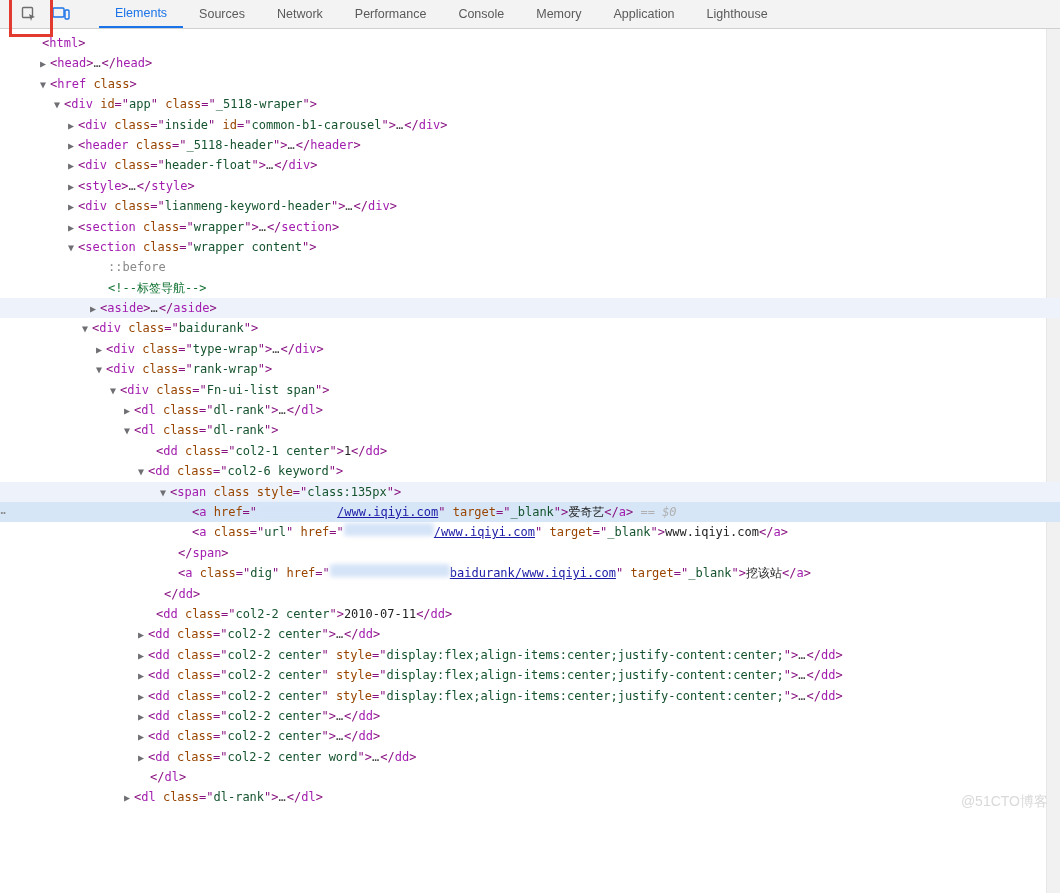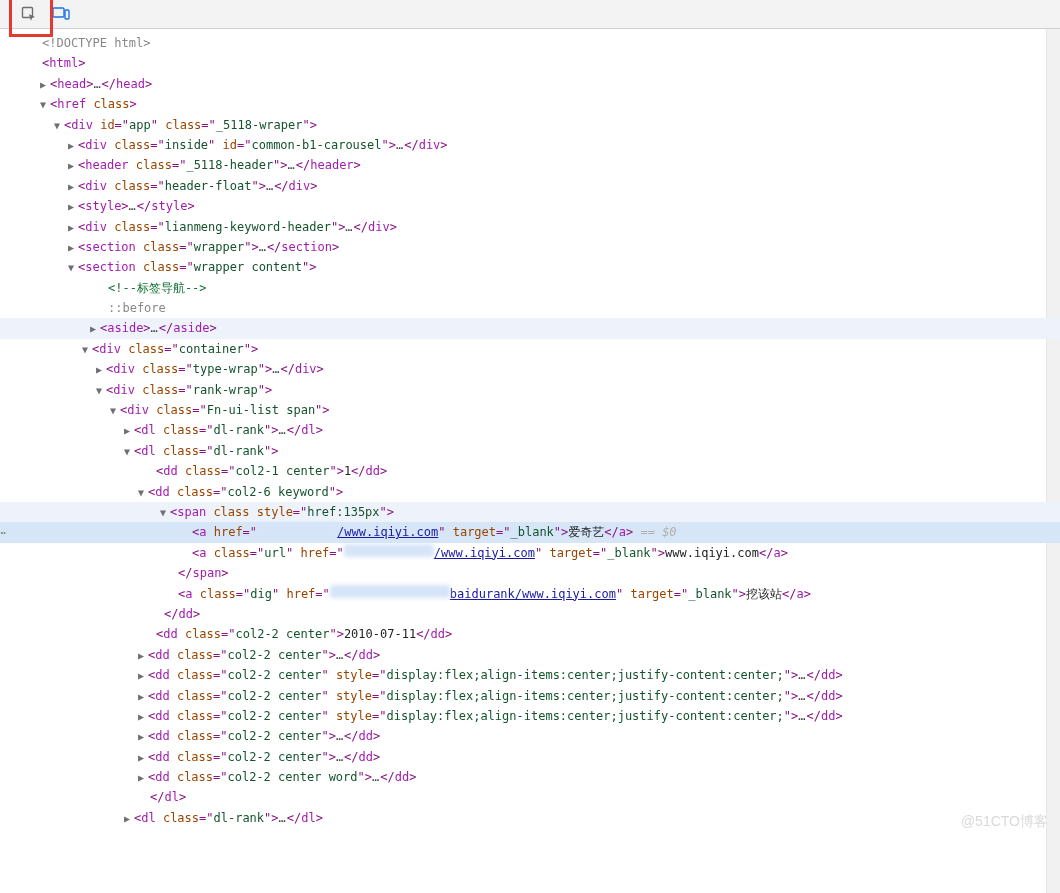--- a/index.html
+++ b/index.html
@@ -113,27 +113,36 @@
         </svg>
       </span>
     </span>
     <span class="tool-btn blue">
       <svg width="18" height="14" viewBox="0 0 18 14" fill="none" stroke="currentColor" stroke-width="1.4">
         <rect x="1" y="1" width="11" height="9" rx="1"></rect>
         <rect x="13" y="3" width="4" height="9" rx="1"></rect>
       </svg>
     </span>
   </div>
+  <div class="tabs">
+    <div class="tab active">Elements</div>
+    <div class="tab">Sources</div>
+    <div class="tab">Network</div>
+    <div class="tab">Performance</div>
+    <div class="tab">Console</div>
+    <div class="tab">Memory</div>
+    <div class="tab">Application</div>
+    <div class="tab">Lighthouse</div>
+  </div>
 </div>
 
 <div class="scrolltrack"></div>
 
 <div class="dom-view">
 
-  <div class="row ln"><span class="ind" style="width:30px"></span><span class="arrow blank">▶</span><span class="pseudo">&lt;!DOCTYPE html&gt;</span></div>
 
   <div class="row ln"><span class="ind" style="width:30px"></span><span class="arrow blank">▶</span><span class="punct">&lt;</span><span class="tag">html</span><span class="punct">&gt;</span></div>
 
   <div class="row ln"><span class="ind" style="width:38px"></span><span class="arrow">▶</span><span class="punct">&lt;</span><span class="tag">head</span><span class="punct">&gt;</span><span class="ellip">…</span><span class="punct">&lt;/</span><span class="tag">head</span><span class="punct">&gt;</span></div>
 
   <div class="row ln"><span class="ind" style="width:38px"></span><span class="arrow">▼</span><span class="punct">&lt;</span><span class="tag">href</span><span> </span><span class="attr-name">class</span><span class="punct">&gt;</span></div>
 
   <div class="row ln"><span class="ind" style="width:52px"></span><span class="arrow">▼</span><span class="punct">&lt;</span><span class="tag">div</span><span> </span><span class="attr-name">id</span><span class="punct">="</span><span class="attr-val">app</span><span class="punct">"</span><span> </span><span class="attr-name">class</span><span class="punct">="</span><span class="attr-val">_5118-wraper</span><span class="punct">"&gt;</span></div>
 
   <div class="row ln"><span class="ind" style="width:66px"></span><span class="arrow">▶</span><span class="punct">&lt;</span><span class="tag">div</span><span> </span><span class="attr-name">class</span><span class="punct">="</span><span class="attr-val">inside</span><span class="punct">"</span><span> </span><span class="attr-name">id</span><span class="punct">="</span><span class="attr-val">common-b1-carousel</span><span class="punct">"&gt;</span><span class="ellip">…</span><span class="punct">&lt;/</span><span class="tag">div</span><span class="punct">&gt;</span></div>
@@ -143,43 +152,43 @@
   <div class="row ln"><span class="ind" style="width:66px"></span><span class="arrow">▶</span><span class="punct">&lt;</span><span class="tag">div</span><span> </span><span class="attr-name">class</span><span class="punct">="</span><span class="attr-val">header-float</span><span class="punct">"&gt;</span><span class="ellip">…</span><span class="punct">&lt;/</span><span class="tag">div</span><span class="punct">&gt;</span></div>
 
   <div class="row ln"><span class="ind" style="width:66px"></span><span class="arrow">▶</span><span class="punct">&lt;</span><span class="tag">style</span><span class="punct">&gt;</span><span class="ellip">…</span><span class="punct">&lt;/</span><span class="tag">style</span><span class="punct">&gt;</span></div>
 
   <div class="row ln"><span class="ind" style="width:66px"></span><span class="arrow">▶</span><span class="punct">&lt;</span><span class="tag">div</span><span> </span><span class="attr-name">class</span><span class="punct">="</span><span class="attr-val">lianmeng-keyword-header</span><span class="punct">"&gt;</span><span class="ellip">…</span><span class="punct">&lt;/</span><span class="tag">div</span><span class="punct">&gt;</span></div>
 
   <div class="row ln"><span class="ind" style="width:66px"></span><span class="arrow">▶</span><span class="punct">&lt;</span><span class="tag">section</span><span> </span><span class="attr-name">class</span><span class="punct">="</span><span class="attr-val">wrapper</span><span class="punct">"&gt;</span><span class="ellip">…</span><span class="punct">&lt;/</span><span class="tag">section</span><span class="punct">&gt;</span></div>
 
   <div class="row ln"><span class="ind" style="width:66px"></span><span class="arrow">▼</span><span class="punct">&lt;</span><span class="tag">section</span><span> </span><span class="attr-name">class</span><span class="punct">="</span><span class="attr-val">wrapper content</span><span class="punct">"&gt;</span></div>
 
+  <div class="row ln"><span class="ind" style="width:96px"></span><span class="arrow blank">▶</span><span class="pseudo">::before</span></div>
+
   <div class="row ln"><span class="ind" style="width:96px"></span><span class="arrow blank">▶</span><span class="comment">&lt;!--标签导航--&gt;</span></div>
 
-  <div class="row ln"><span class="ind" style="width:96px"></span><span class="arrow blank">▶</span><span class="pseudo">::before</span></div>
-
   <div class="row ln hl-light fullrow"><span class="ind" style="width:88px"></span><span class="arrow">▶</span><span class="punct">&lt;</span><span class="tag">aside</span><span class="punct">&gt;</span><span class="ellip">…</span><span class="punct">&lt;/</span><span class="tag">aside</span><span class="punct">&gt;</span></div>
 
-  <div class="row ln"><span class="ind" style="width:80px"></span><span class="arrow">▼</span><span class="punct">&lt;</span><span class="tag">div</span><span> </span><span class="attr-name">class</span><span class="punct">="</span><span class="attr-val">container</span><span class="punct">"&gt;</span></div>
+  <div class="row ln"><span class="ind" style="width:80px"></span><span class="arrow">▼</span><span class="punct">&lt;</span><span class="tag">div</span><span> </span><span class="attr-name">class</span><span class="punct">="</span><span class="attr-val">baidurank</span><span class="punct">"&gt;</span></div>
 
   <div class="row ln"><span class="ind" style="width:94px"></span><span class="arrow">▶</span><span class="punct">&lt;</span><span class="tag">div</span><span> </span><span class="attr-name">class</span><span class="punct">="</span><span class="attr-val">type-wrap</span><span class="punct">"&gt;</span><span class="ellip">…</span><span class="punct">&lt;/</span><span class="tag">div</span><span class="punct">&gt;</span></div>
 
   <div class="row ln"><span class="ind" style="width:94px"></span><span class="arrow">▼</span><span class="punct">&lt;</span><span class="tag">div</span><span> </span><span class="attr-name">class</span><span class="punct">="</span><span class="attr-val">rank-wrap</span><span class="punct">"&gt;</span></div>
 
   <div class="row ln"><span class="ind" style="width:108px"></span><span class="arrow">▼</span><span class="punct">&lt;</span><span class="tag">div</span><span> </span><span class="attr-name">class</span><span class="punct">="</span><span class="attr-val">Fn-ui-list span</span><span class="punct">"&gt;</span></div>
 
   <div class="row ln"><span class="ind" style="width:122px"></span><span class="arrow">▶</span><span class="punct">&lt;</span><span class="tag">dl</span><span> </span><span class="attr-name">class</span><span class="punct">="</span><span class="attr-val">dl-rank</span><span class="punct">"&gt;</span><span class="ellip">…</span><span class="punct">&lt;/</span><span class="tag">dl</span><span class="punct">&gt;</span></div>
 
   <div class="row ln"><span class="ind" style="width:122px"></span><span class="arrow">▼</span><span class="punct">&lt;</span><span class="tag">dl</span><span> </span><span class="attr-name">class</span><span class="punct">="</span><span class="attr-val">dl-rank</span><span class="punct">"&gt;</span></div>
 
   <div class="row ln"><span class="ind" style="width:144px"></span><span class="arrow blank">▶</span><span class="punct">&lt;</span><span class="tag">dd</span><span> </span><span class="attr-name">class</span><span class="punct">="</span><span class="attr-val">col2-1 center</span><span class="punct">"&gt;</span><span class="txt">1</span><span class="punct">&lt;/</span><span class="tag">dd</span><span class="punct">&gt;</span></div>
 
   <div class="row ln"><span class="ind" style="width:136px"></span><span class="arrow">▼</span><span class="punct">&lt;</span><span class="tag">dd</span><span> </span><span class="attr-name">class</span><span class="punct">="</span><span class="attr-val">col2-6 keyword</span><span class="punct">"&gt;</span></div>
 
-  <div class="row ln hl-light fullrow"><span class="ind" style="width:158px"></span><span class="arrow">▼</span><span class="punct">&lt;</span><span class="tag">span</span><span> </span><span class="attr-name">class</span><span> </span><span class="attr-name">style</span><span class="punct">="</span><span class="attr-val">href:135px</span><span class="punct">"&gt;</span></div>
+  <div class="row ln hl-light fullrow"><span class="ind" style="width:158px"></span><span class="arrow">▼</span><span class="punct">&lt;</span><span class="tag">span</span><span> </span><span class="attr-name">class</span><span> </span><span class="attr-name">style</span><span class="punct">="</span><span class="attr-val">class:135px</span><span class="punct">"&gt;</span></div>
 
   <div class="row ln hl-strong fullrow" style="position:relative">
     <span class="gutter-dots">⋯</span>
     <span class="ind" style="width:180px"></span><span class="arrow blank">▶</span><span class="punct">&lt;</span><span class="tag">a</span><span> </span><span class="attr-name">href</span><span class="punct">="</span><span class="blur w1"></span><span class="link-u">/www.iqiyi.com</span><span class="punct">"</span><span> </span><span class="attr-name">target</span><span class="punct">="</span><span class="attr-val">_blank</span><span class="punct">"&gt;</span><span class="txt">爱奇艺</span><span class="punct">&lt;/</span><span class="tag">a</span><span class="punct">&gt;</span><span class="eq0"> == $0</span>
   </div>
 
   <div class="row ln"><span class="ind" style="width:180px"></span><span class="arrow blank">▶</span><span class="punct">&lt;</span><span class="tag">a</span><span> </span><span class="attr-name">class</span><span class="punct">="</span><span class="attr-val">url</span><span class="punct">"</span><span> </span><span class="attr-name">href</span><span class="punct">="</span><span class="blur w2"></span><span class="link-u">/www.iqiyi.com</span><span class="punct">"</span><span> </span><span class="attr-name">target</span><span class="punct">="</span><span class="attr-val">_blank</span><span class="punct">"&gt;</span><span class="txt">www.iqiyi.com</span><span class="punct">&lt;/</span><span class="tag">a</span><span class="punct">&gt;</span></div>
 
   <div class="row ln"><span class="ind" style="width:166px"></span><span class="arrow blank">▶</span><span class="punct">&lt;/</span><span class="tag">span</span><span class="punct">&gt;</span></div>
 

